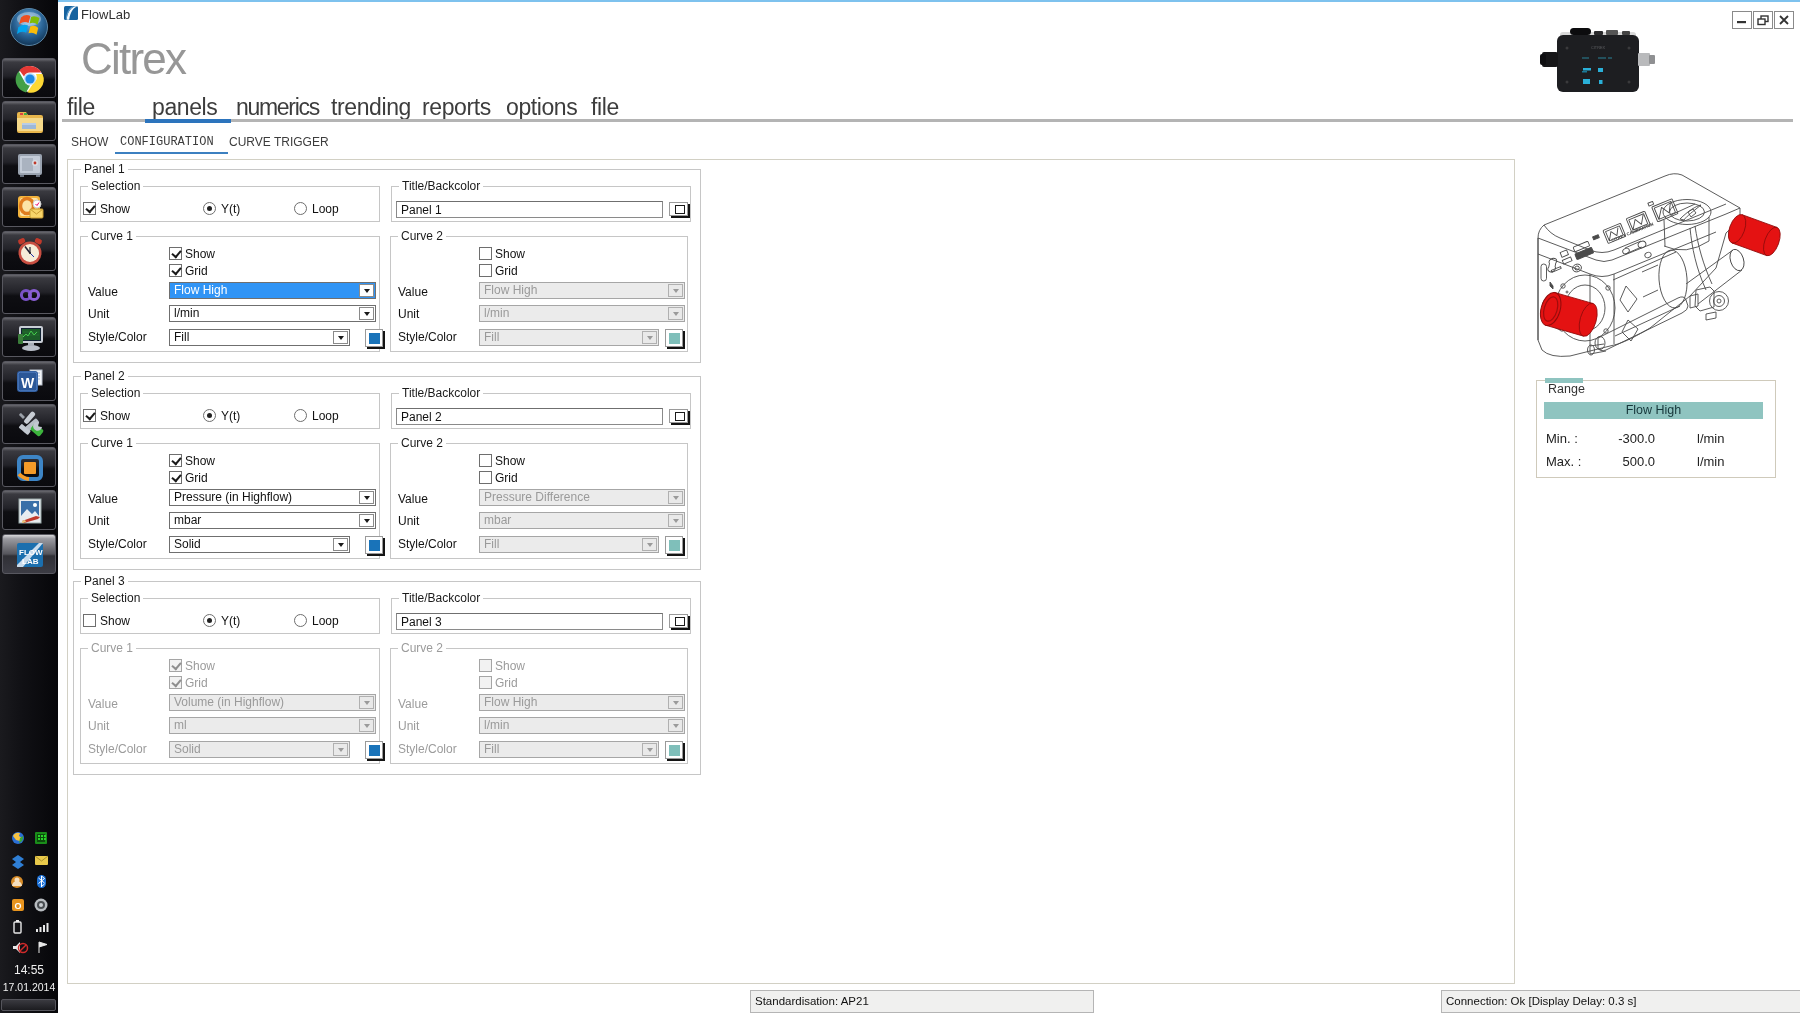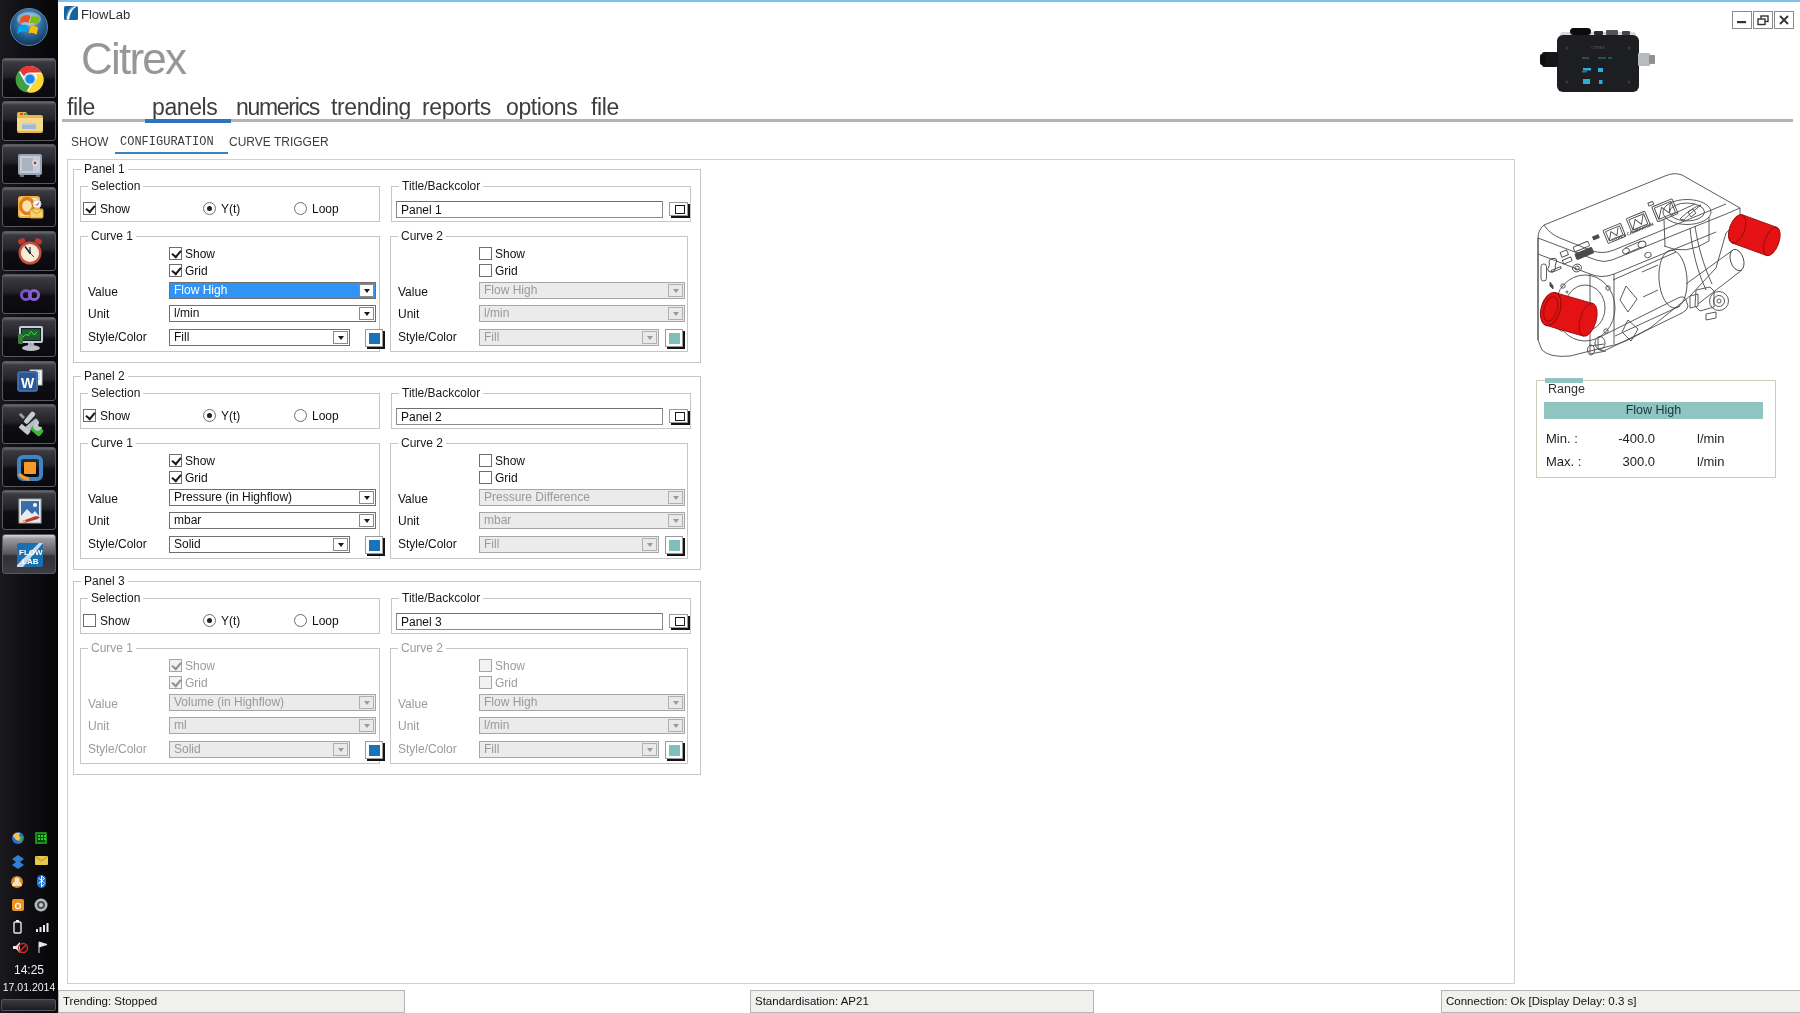--- a/index.html
+++ b/index.html
@@ -252,21 +252,21 @@
           <circle cx="32" cy="74" r="2" fill="#c8ccd0"></circle>
 <rect x="5" y="91" width="7" height="11" rx="1" fill="none" stroke="#e8e8e8" stroke-width="1.4"></rect>
           <rect x="7" y="89" width="3" height="2" fill="#e8e8e8"></rect>
 <path d="M27,101 v-3 h2 v3 z M30.5,101 v-5 h2 v5 z M34,101 v-7 h2 v7 z M37.5,101 v-9 h2 v9 z" fill="#e8e8e8"></path>
 <path d="M4,115 h3 l4,-4 v11 l-4,-4 h-3 z" fill="#e8e8e8"></path>
           <circle cx="14" cy="117" r="4.5" fill="none" stroke="#d02a2a" stroke-width="1.5"></circle>
           <path d="M11,120 l6,-6" stroke="#d02a2a" stroke-width="1.5"></path>
 <path d="M30,122 v-11 l8,2.5 -8,2.5" fill="#e8e8e8" stroke="#e8e8e8"></path>
 </g>
 </svg>
-<div class="abs" style="left:0;top:963px;width:58px;text-align:center;font-size:12px;color:#f0f0f0;">14:25</div>
+<div class="abs" style="left:0;top:963px;width:58px;text-align:center;font-size:12px;color:#f0f0f0;">14:55</div>
 <div class="abs" style="left:0;top:981px;width:58px;text-align:center;font-size:10.5px;color:#f0f0f0;">17.01.2014</div>
 <div class="abs" style="left:1px;top:999px;width:55px;height:12px;background:linear-gradient(180deg,#3a3a40,#1c1c20);border:1px solid #55555c;border-radius:2px;"></div>
 
 </div>
 
   <div class="abs" style="left:64px;top:6px;width:14px;height:14px;"><svg width="14" height="14" viewBox="0 0 14 14">
 <rect width="14" height="14" rx="1.5" fill="#15629f"></rect>
 <path d="M13.6,0.3 C9,2.5 6.5,5.5 5.2,13.7 L2.6,13.7 C3.4,7 6,2.5 10.6,0.3 Z" fill="#f2f7fb"></path>
 <path d="M10.6,0.3 C6,2.5 3.4,7 2.6,13.7 L1.8,13.7 C2.2,7.5 4.6,2.2 8.6,0.3 Z" fill="#5b9ac8"></path>
 </svg></div>
@@ -649,24 +649,23 @@
   <ellipse cx="206" cy="67" rx="7.5" ry="15" fill="#e41212" stroke="#8f0b0b" stroke-width="0.8"></ellipse>
  </g>
 </g>
 </svg>
 
   <div class="abs" id="range"></div>
   <div class="abs" style="left:1545px;top:378px;width:38px;height:5px;background:#8fc4c0;"></div>
   <div class="abs" style="left:1548px;top:382px;font-size:12.5px;color:#333;">Range</div>
   <div class="abs" style="left:1544px;top:402px;width:219px;height:17px;background:#8fc4c0;font-size:12.5px;color:#16363a;text-align:center;line-height:17px;">Flow High</div>
   <div class="abs" style="left:1546px;top:431px;font-size:13px;color:#222;">Min. :</div>
-  <div class="abs" style="left:1600px;top:431px;width:55px;font-size:13px;color:#222;text-align:right;">-400.0</div>
+  <div class="abs" style="left:1600px;top:431px;width:55px;font-size:13px;color:#222;text-align:right;">-300.0</div>
   <div class="abs" style="left:1697px;top:431px;font-size:13px;color:#222;">l/min</div>
   <div class="abs" style="left:1546px;top:454px;font-size:13px;color:#222;">Max. :</div>
-  <div class="abs" style="left:1600px;top:454px;width:55px;font-size:13px;color:#222;text-align:right;">300.0</div>
+  <div class="abs" style="left:1600px;top:454px;width:55px;font-size:13px;color:#222;text-align:right;">500.0</div>
   <div class="abs" style="left:1697px;top:454px;font-size:13px;color:#222;">l/min</div>
 </div>
 
-  <div class="status" style="left:58px;width:347px;">Trending: Stopped</div>
   <div class="status" style="left:750px;width:344px;">Standardisation: AP21</div>
   <div class="status" style="left:1441px;width:383px;">Connection: Ok [Display Delay: 0.3 s]</div>
 
 </div>
 
 </body></html>

